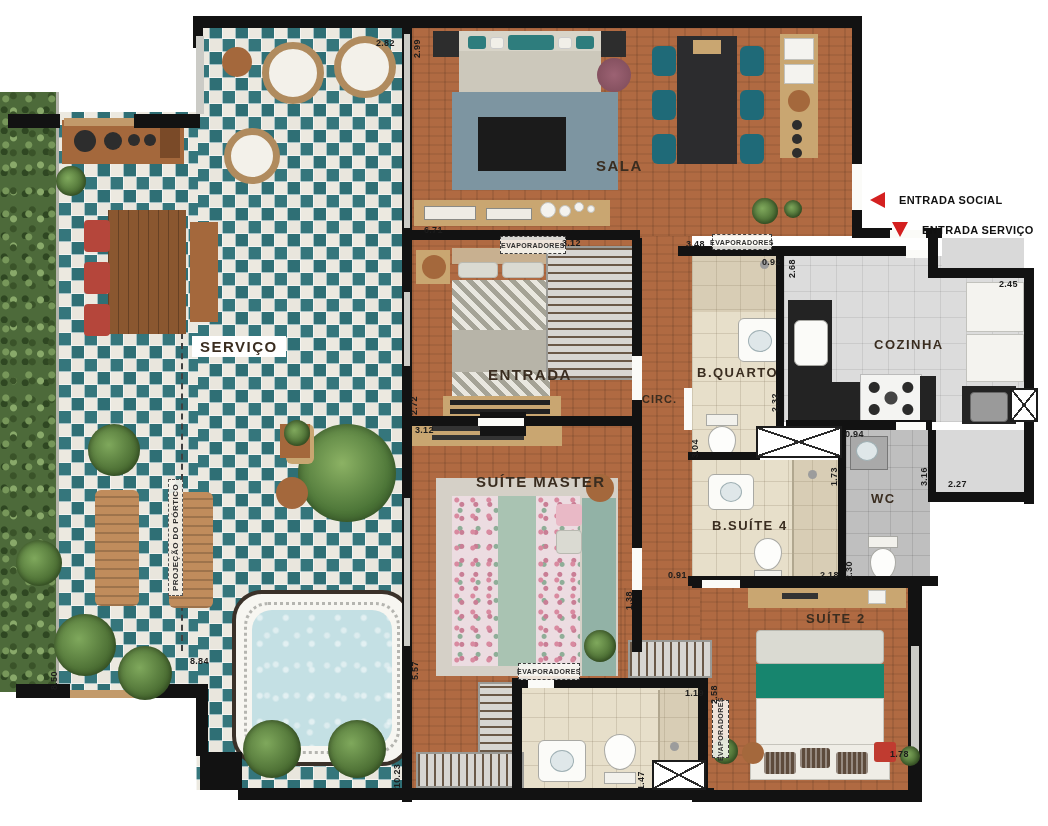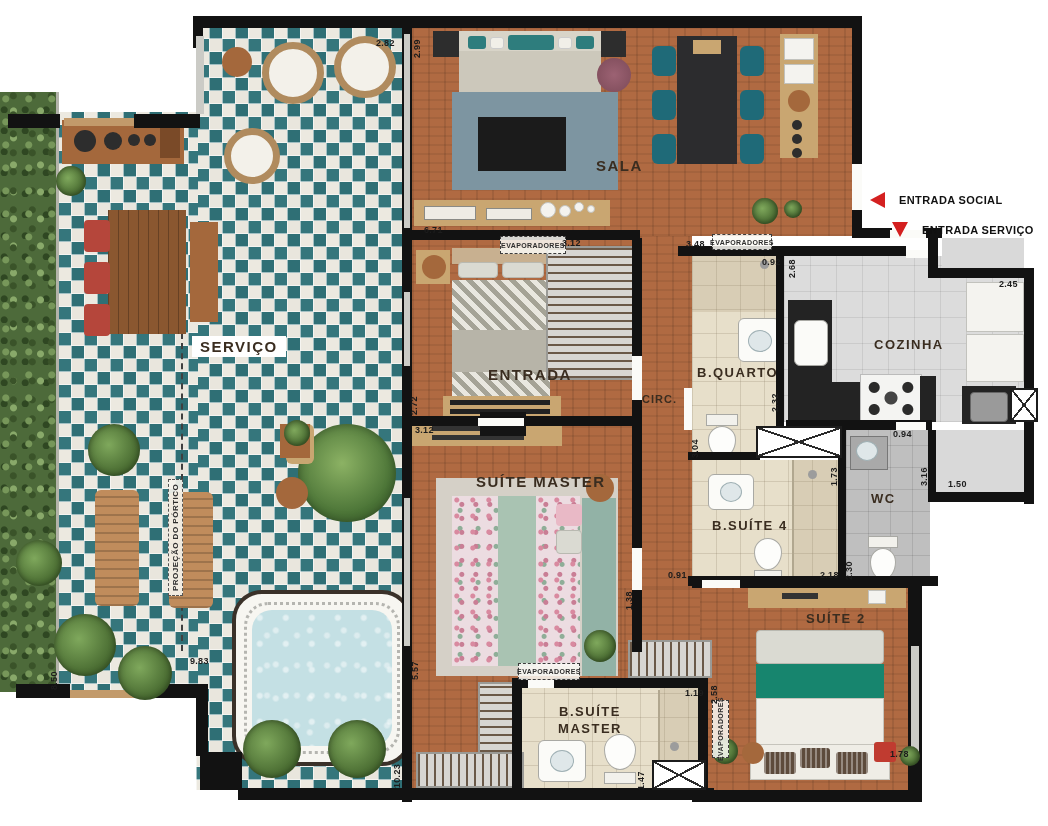--- a/index.html
+++ b/index.html
@@ -122,21 +122,20 @@
   <div class="label big plate" style="left:192px;top:336px">SERVIÇO</div>
   <div class="label big" style="left:596px;top:157px">SALA</div>
   <div class="label big" style="left:488px;top:366px">ENTRADA</div>
   <div class="label big" style="left:476px;top:473px">SUÍTE MASTER</div>
   <div class="label small" style="left:642px;top:393px">CIRC.</div>
   <div class="label" style="left:697px;top:365px;font-size:13px">B.QUARTO</div>
   <div class="label" style="left:874px;top:337px;font-size:13px">COZINHA</div>
   <div class="label" style="left:871px;top:491px;font-size:13px">WC</div>
   <div class="label" style="left:712px;top:518px;font-size:13px">B.SUÍTE 4</div>
   <div class="label" style="left:806px;top:611px;font-size:13px">SUÍTE 2</div>
-  <div class="label" style="left:534px;top:704px;font-size:13px;width:112px;text-align:center;white-space:normal;line-height:1.3">B.SUÍTE MASTER</div>
 
   <div class="entrance" style="left:870px;top:192px">
     <span class="arrow-left"></span>
     <span>ENTRADA SOCIAL</span>
   </div>
   <div class="entrance" style="left:892px;top:222px">
     <span class="arrow-down"></span>
     <span>ENTRADA SERVIÇO</span>
   </div>
 
@@ -150,35 +149,35 @@
   <span class="dim" style="left:424px;top:225px">6.71</span>
   <span class="dim" style="left:562px;top:238px">3.12</span>
   <span class="dim v" style="left:409px;top:415px">2.72</span>
   <span class="dim" style="left:415px;top:425px">3.12</span>
   <span class="dim v" style="left:410px;top:680px">5.57</span>
   <span class="dim" style="left:686px;top:239px">3.48</span>
   <span class="dim" style="left:762px;top:257px">0.92</span>
   <span class="dim v" style="left:770px;top:412px">2.32</span>
   <span class="dim v" style="left:787px;top:278px">2.68</span>
   <span class="dim" style="left:999px;top:279px">2.45</span>
-  <span class="dim" style="left:893px;top:429px">0.94</span>
+  <span class="dim" style="left:845px;top:429px">0.94</span>
   <span class="dim v" style="left:919px;top:486px">3.16</span>
-  <span class="dim" style="left:948px;top:479px">1.50</span>
+  <span class="dim" style="left:948px;top:479px">2.27</span>
   <span class="dim v" style="left:690px;top:458px">3.04</span>
   <span class="dim v" style="left:829px;top:486px">1.73</span>
   <span class="dim" style="left:820px;top:570px">2.18</span>
   <span class="dim v" style="left:844px;top:580px">2.30</span>
   <span class="dim" style="left:668px;top:570px">0.91</span>
   <span class="dim v" style="left:624px;top:610px">1.38</span>
   <span class="dim v" style="left:709px;top:704px">2.58</span>
   <span class="dim" style="left:685px;top:688px">1.19</span>
   <span class="dim" style="left:890px;top:749px">1.78</span>
   <span class="dim v" style="left:636px;top:790px">1.47</span>
   <span class="dim v" style="left:49px;top:690px">8.50</span>
-  <span class="dim" style="left:190px;top:656px">9.83</span>
+  <span class="dim" style="left:190px;top:656px">8.84</span>
   <span class="dim v" style="left:392px;top:788px">10.23</span>
 <div class="abs floor floor-tiles" style="left: 196px; top: 26px; width: 208px; height: 764px;"></div>
     <div class="abs floor floor-tiles" style="left: 58px; top: 112px; width: 140px; height: 578px;"></div>
     <div class="abs zone hedge" style="left: 0px; top: 92px; width: 58px; height: 600px;"></div>
     <div class="abs zone" style="left: 56px; top: 92px; width: 3px; height: 600px; background: rgb(179, 179, 170);"></div>
     <div class="abs floor floor-wood" style="left: 412px; top: 26px; width: 440px; height: 210px;"></div>
     <div class="abs floor floor-wood" style="left: 412px; top: 236px; width: 220px; height: 182px;"></div>
     <div class="abs floor floor-wood" style="left: 412px; top: 418px; width: 220px; height: 262px;"></div>
     <div class="abs floor floor-wood" style="left: 640px; top: 236px; width: 52px; height: 352px;"></div>
     <div class="abs floor floor-wood" style="left: 624px; top: 588px; width: 76px; height: 92px;"></div>

